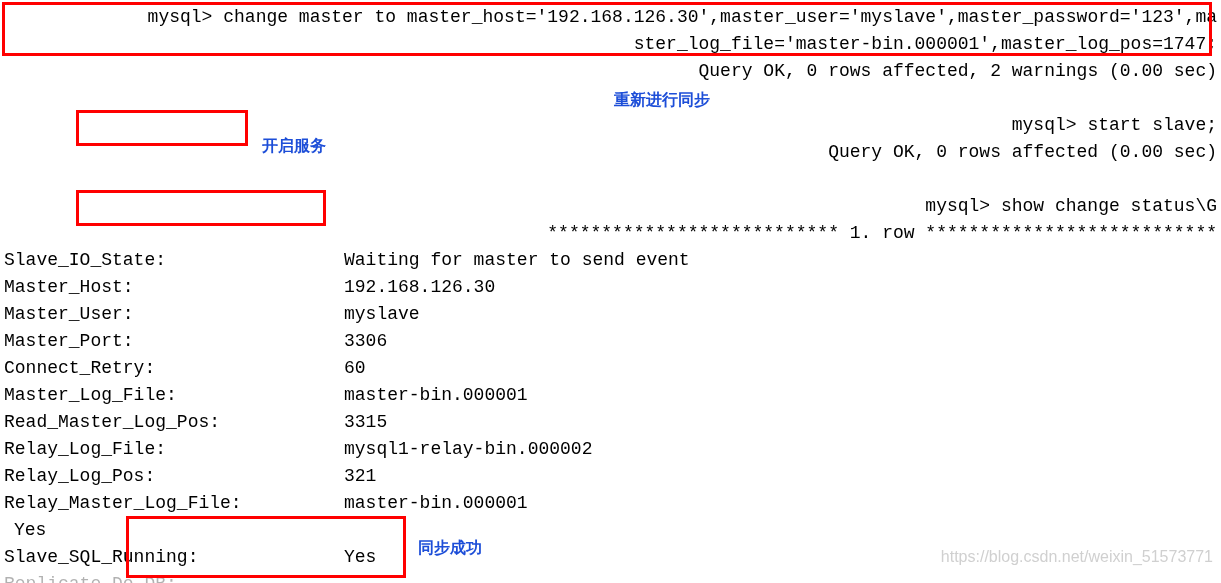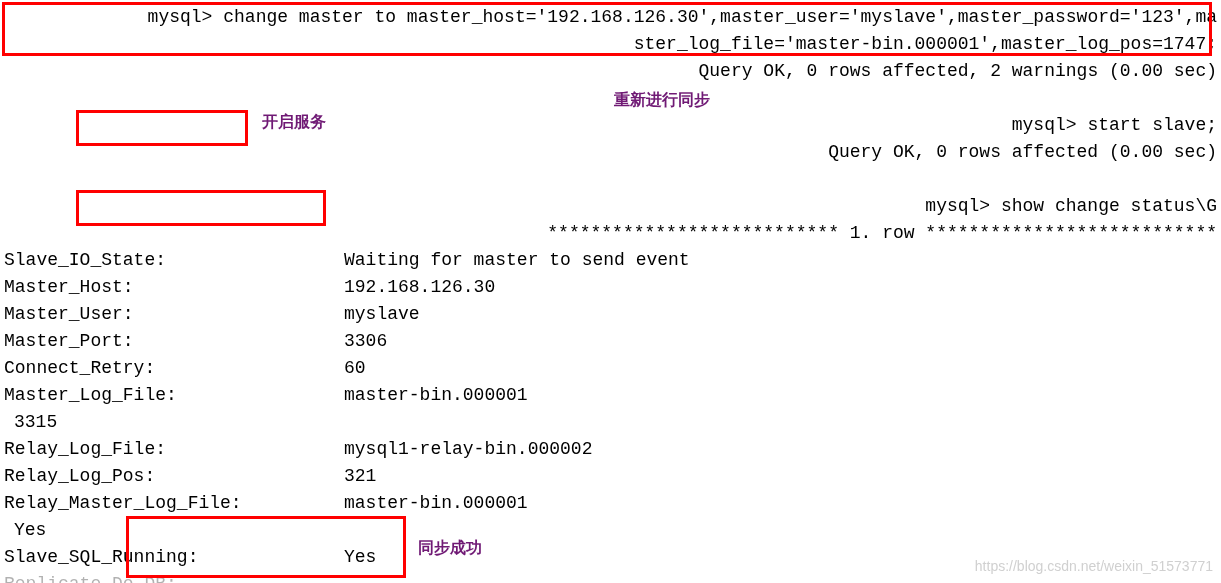--- a/index.html
+++ b/index.html
@@ -17,44 +17,44 @@
       width: 1221px;
       height: 583px;
       position: relative;
       overflow: hidden;
     }
     .terminal-line {
       white-space: nowrap;
       text-align: right;
     }
     .red-annotation {
-      color: #701a75;
+      color: #1d4ed8;
       font-family: 'Microsoft YaHei', 'SimHei', sans-serif;
       font-weight: bold;
       font-size: 16px;
       position: absolute;
     }
     .field-row {
       display: flex;
     }
     .field-label {
       text-align: left;
       width: 330px;
       padding-right: 0;
     }
     .field-value {
       padding-left: 10px;
     }
     .watermark {
       position: absolute;
-      bottom: 6px;
+      bottom: 14px;
       right: 8px;
       color: #d0d0d0;
       font-family: Arial, sans-serif;
-      font-size: 14px;
+      font-size: 16px;
     }
     .box1 {
       position: absolute;
       top: 2px;
       left: 2px;
       width: 1210px;
       height: 54px;
       border: 3px solid #ff0000;
       pointer-events: none;
     }
@@ -79,21 +79,21 @@
     .box4 {
       position: absolute;
       top: 516px;
       left: 126px;
       width: 280px;
       height: 62px;
       border: 3px solid #ff0000;
       pointer-events: none;
     }
     .anno1 { top: 88px; left: 614px; }
-    .anno2 { top: 110px; left: 262px; }
+    .anno2 { top: 134px; left: 262px; }
     .anno3 { top: 536px; left: 418px; }
   </style>
 </head>
 <body>
 
 <div class="terminal-line">
   <span>mysql&gt;</span>
   <span> </span>
   <span>change master to master_host='192.168.126.30',master_user='myslave',master_password='123',ma</span>
 </div>
@@ -134,20 +134,21 @@
 </div>
 <div class="field-row">
   <div class="field-label">Connect_Retry:</div>
   <div class="field-value">60</div>
 </div>
 <div class="field-row">
   <div class="field-label">Master_Log_File:</div>
   <div class="field-value">master-bin.000001</div>
 </div>
 <div class="field-row">
+  <div class="field-label">Read_Master_Log_Pos:</div>
   <div class="field-value">3315</div>
 </div>
 <div class="field-row">
   <div class="field-label">Relay_Log_File:</div>
   <div class="field-value">mysql1-relay-bin.000002</div>
 </div>
 <div class="field-row">
   <div class="field-label">Relay_Log_Pos:</div>
   <div class="field-value">321</div>
 </div>

